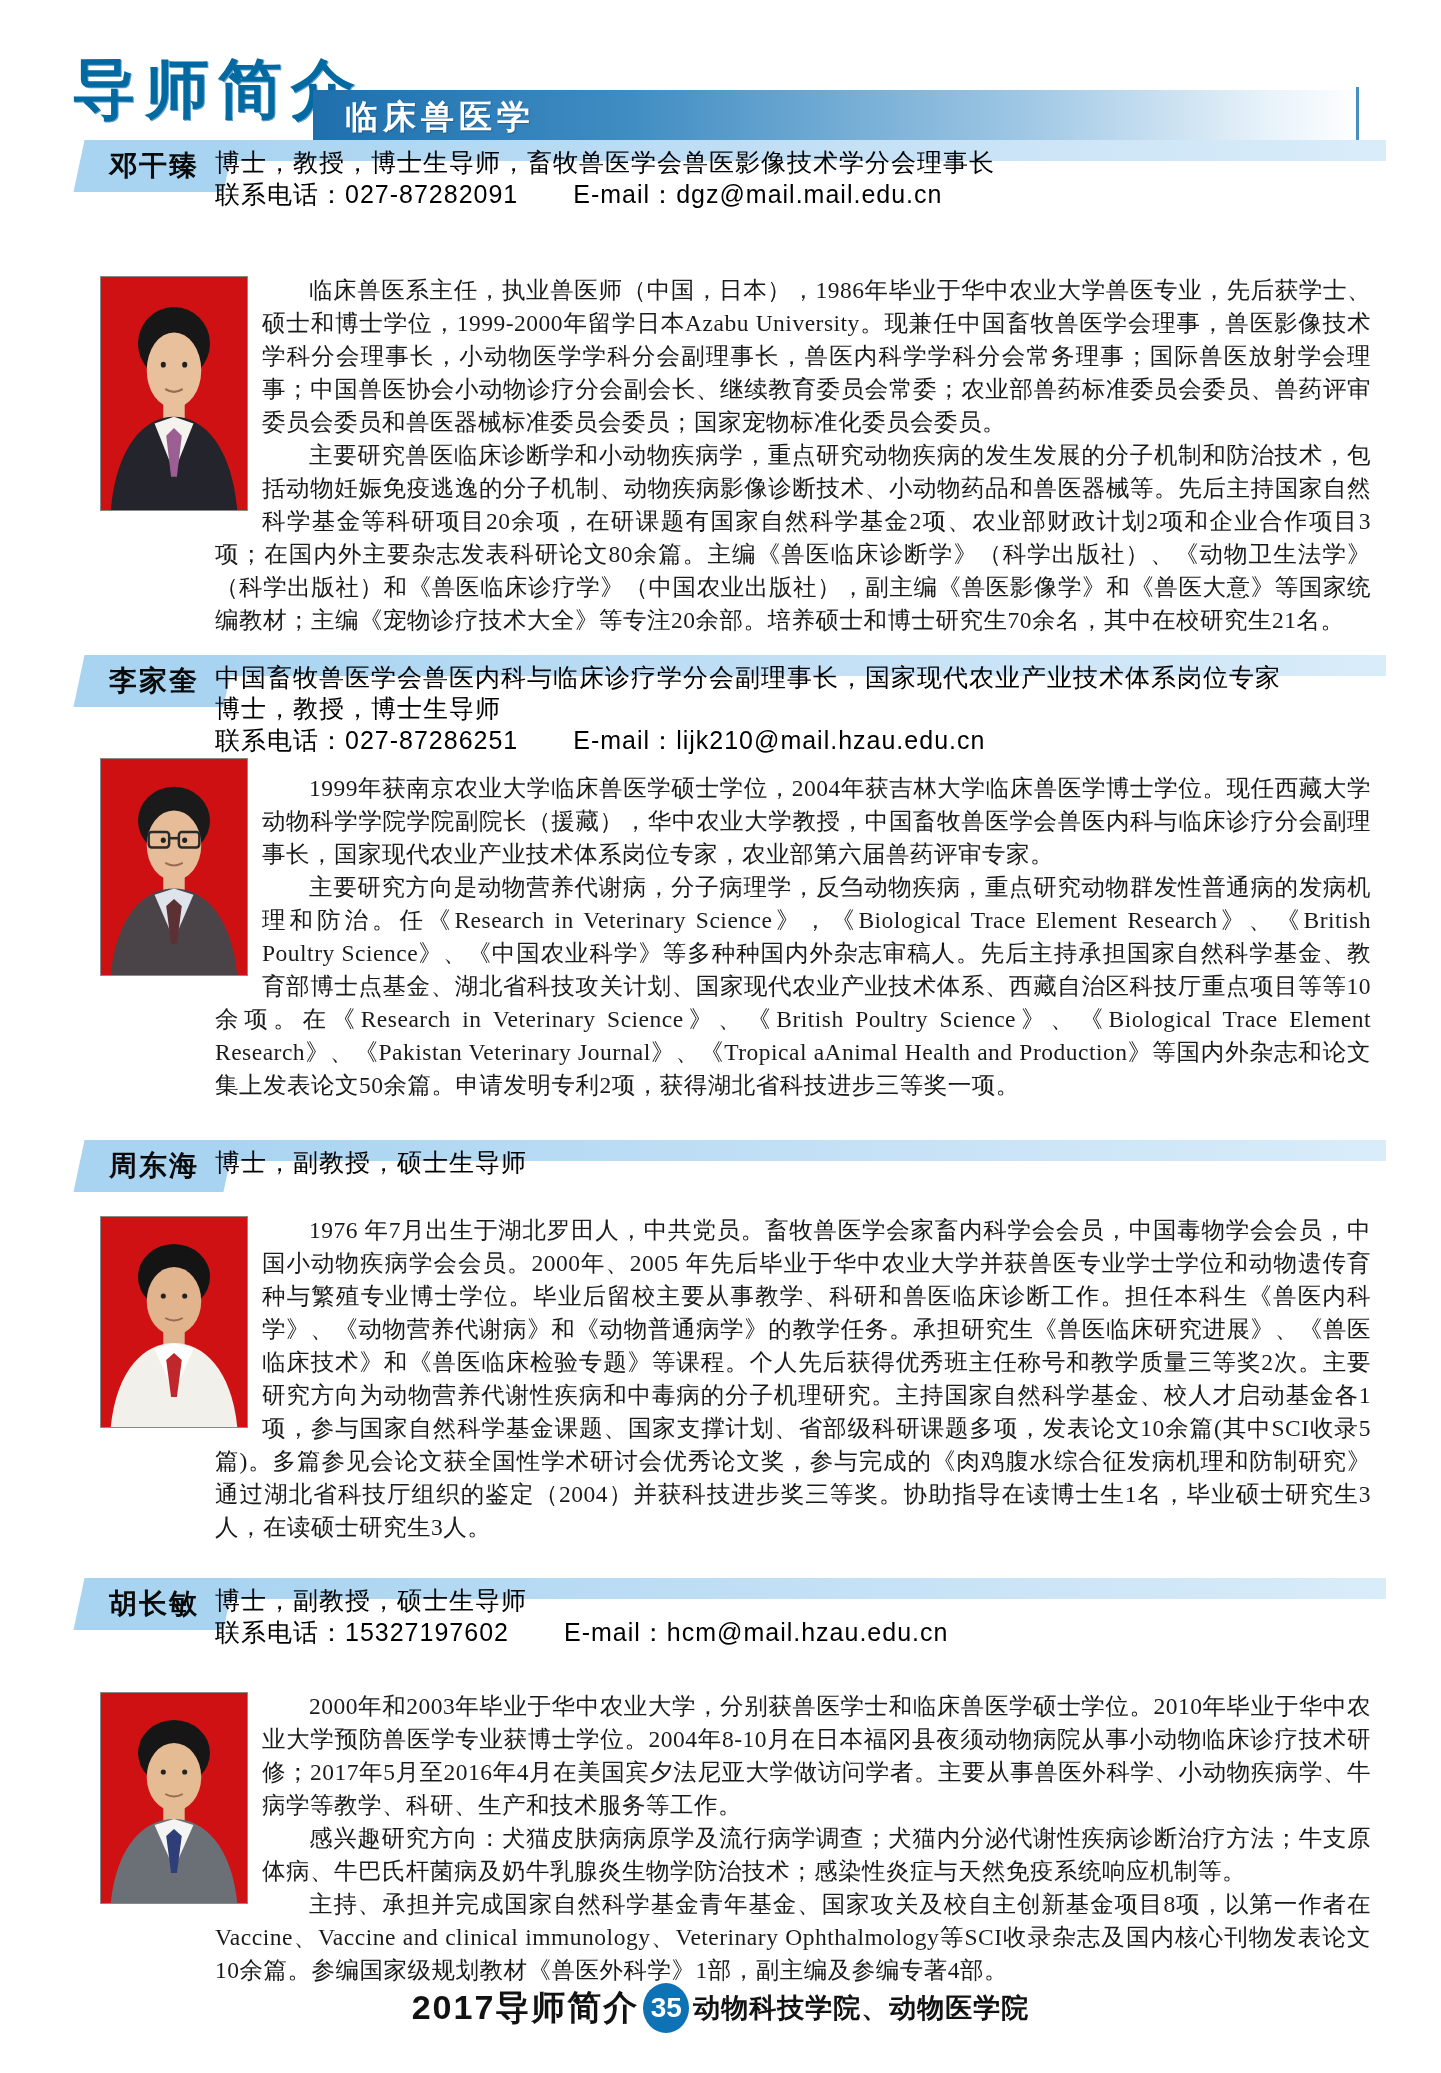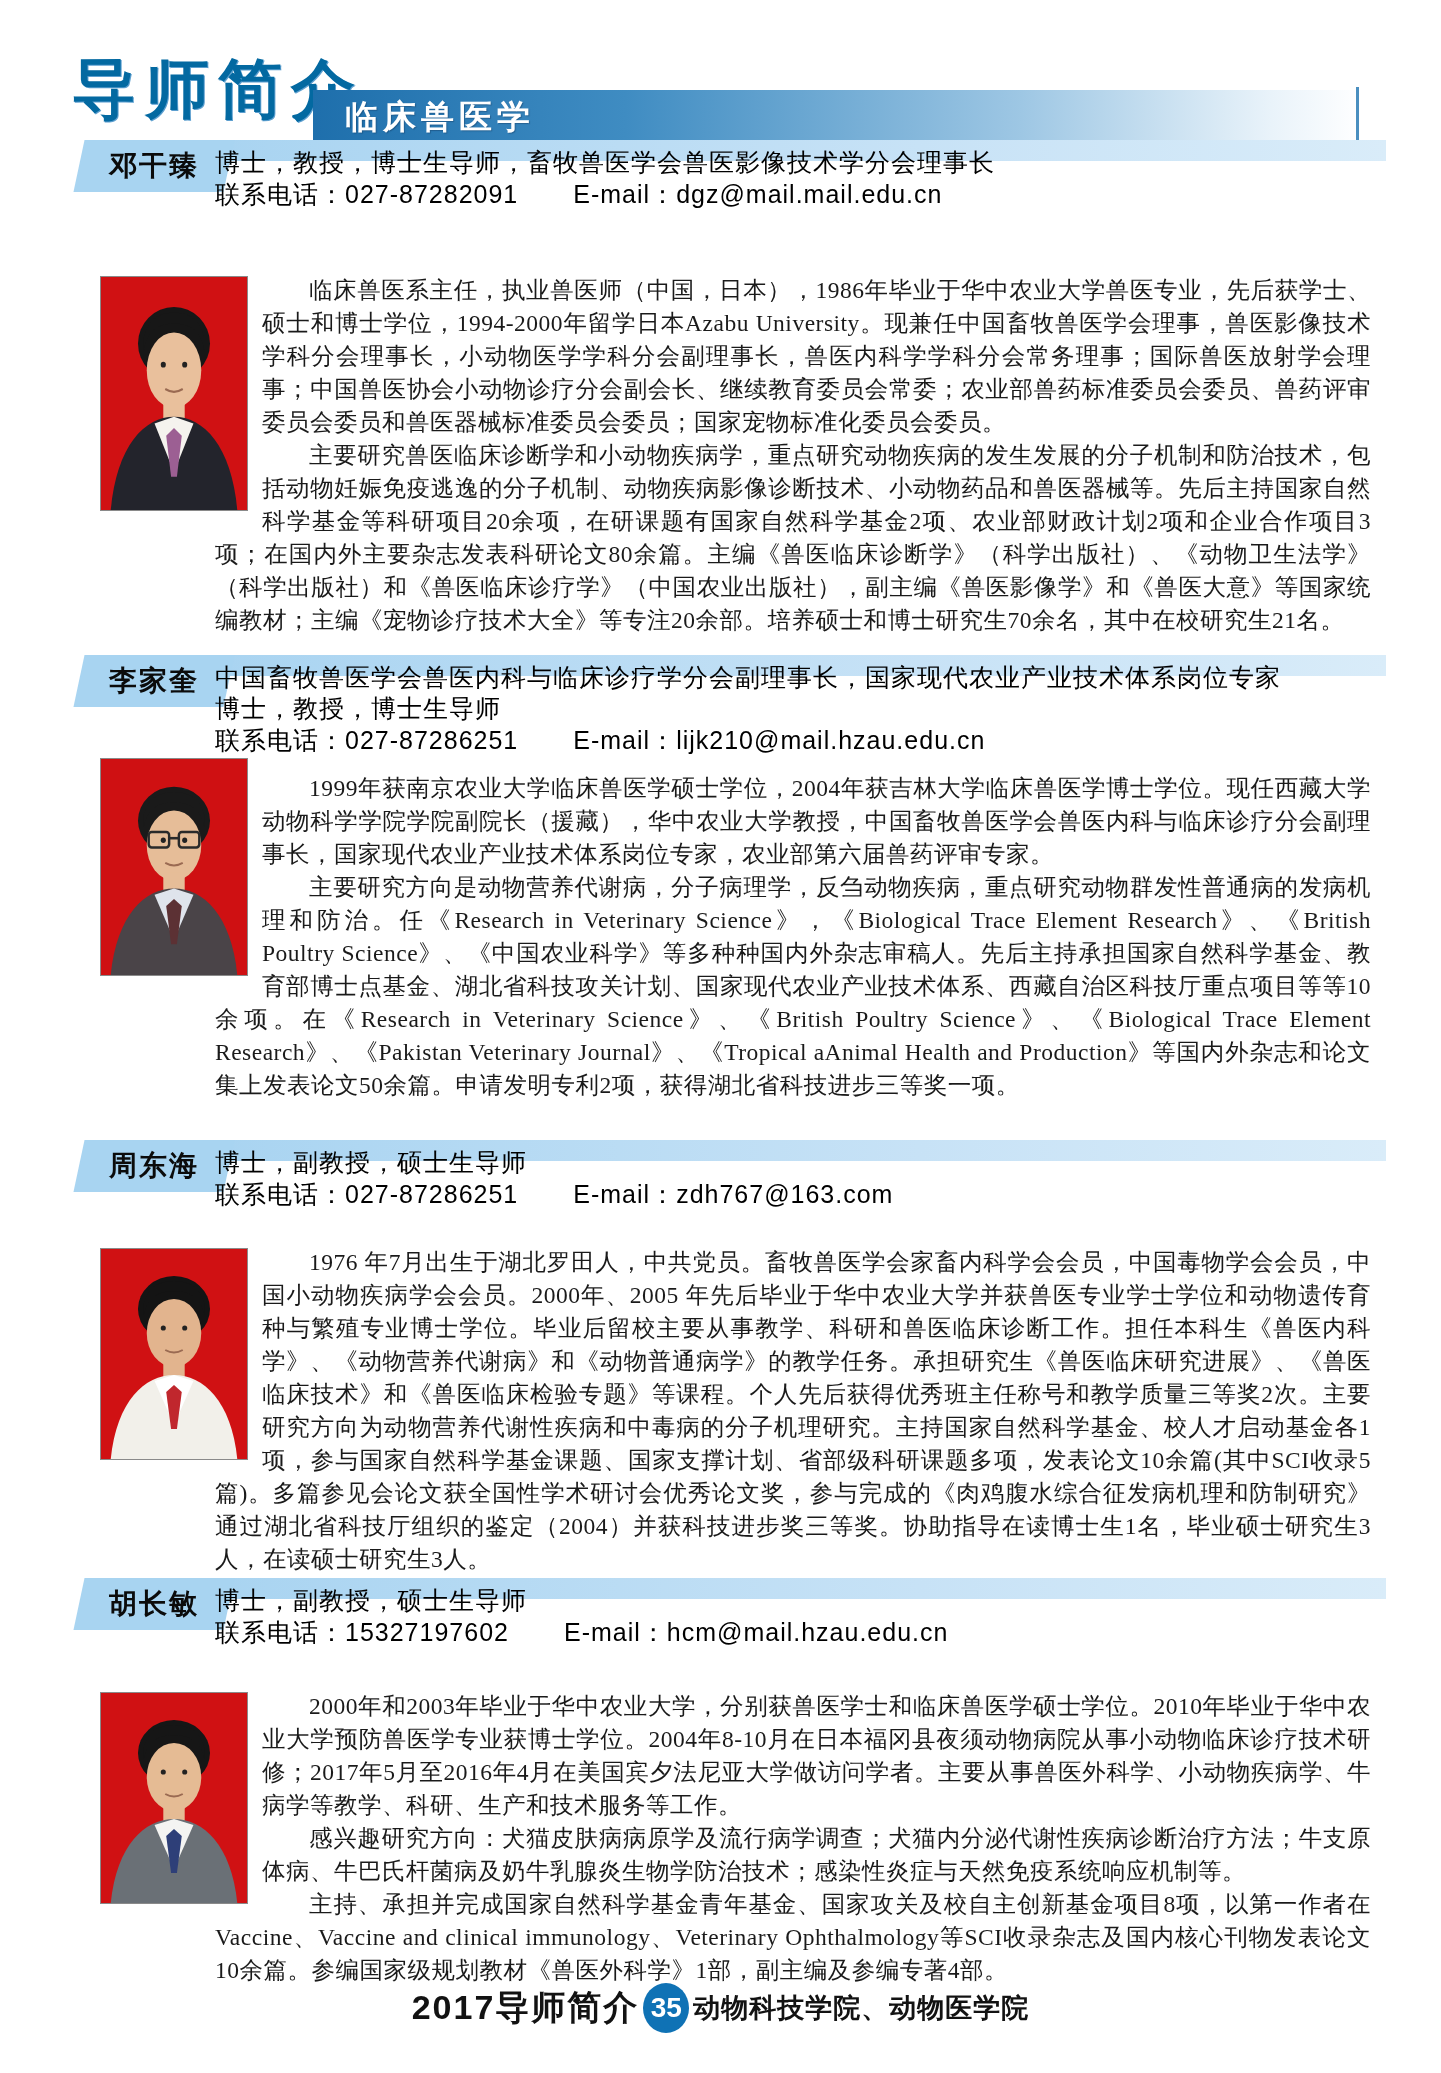--- a/index.html
+++ b/index.html
@@ -110,21 +110,21 @@
             <path d="M44,66 Q48,42 75,42 Q102,42 106,66 L106,54 Q100,32 75,32 Q50,32 44,54 Z" fill="#171717"></path>
             <circle cx="64" cy="79" r="2.6" fill="#222"></circle>
             <circle cx="86" cy="79" r="2.6" fill="#222"></circle>
             <path d="M66,101 Q75,106 84,101" stroke="#9a6a52" stroke-width="2" fill="none"></path>
             <rect x="64" y="110" width="22" height="18" fill="#e9c09c"></rect>
             <path d="M10,210 C16,152 45,126 75,126 C105,126 134,152 140,210 Z" fill="#23242c"></path>
             <polygon points="75,126 55,132 75,176 95,132" fill="#f5f3ee"></polygon>
             <polygon points="75,136 67,143 72,180 78,180 83,143" fill="#9c5f93"></polygon>
           </svg>
         </div>
-      <p class="para">临床兽医系主任，执业兽医师（中国，日本），1986年毕业于华中农业大学兽医专业，先后获学士、硕士和博士学位，1994-2000年留学日本Azabu University。现兼任中国畜牧兽医学会理事，兽医影像技术学科分会理事长，小动物医学学科分会副理事长，兽医内科学学科分会常务理事；国际兽医放射学会理事；中国兽医协会小动物诊疗分会副会长、继续教育委员会常委；农业部兽药标准委员会委员、兽药评审委员会委员和兽医器械标准委员会委员；国家宠物标准化委员会委员。</p>
+      <p class="para">临床兽医系主任，执业兽医师（中国，日本），1986年毕业于华中农业大学兽医专业，先后获学士、硕士和博士学位，1999-2000年留学日本Azabu University。现兼任中国畜牧兽医学会理事，兽医影像技术学科分会理事长，小动物医学学科分会副理事长，兽医内科学学科分会常务理事；国际兽医放射学会理事；中国兽医协会小动物诊疗分会副会长、继续教育委员会常委；农业部兽药标准委员会委员、兽药评审委员会委员和兽医器械标准委员会委员；国家宠物标准化委员会委员。</p>
       <p class="para">主要研究兽医临床诊断学和小动物疾病学，重点研究动物疾病的发生发展的分子机制和防治技术，包括动物妊娠免疫逃逸的分子机制、动物疾病影像诊断技术、小动物药品和兽医器械等。先后主持国家自然科学基金等科研项目20余项，在研课题有国家自然科学基金2项、农业部财政计划2项和企业合作项目3项；在国内外主要杂志发表科研论文80余篇。主编《兽医临床诊断学》（科学出版社）、《动物卫生法学》（科学出版社）和《兽医临床诊疗学》（中国农业出版社），副主编《兽医影像学》和《兽医大意》等国家统编教材；主编《宠物诊疗技术大全》等专注20余部。培养硕士和博士研究生70余名，其中在校研究生21名。</p>
     </div>
   </section>
 
   <section class="profile" style="top:655px">
     <div class="profile-header">
       <div class="header-strip"></div>
       <div class="name-tag">
         <span class="name">李家奎</span>
       </div>
@@ -161,23 +161,20 @@
   </section>
 
   <section class="profile" style="top:1140px">
     <div class="profile-header">
       <div class="header-strip"></div>
       <div class="name-tag">
         <span class="name">周东海</span>
       </div>
       <div class="titles">
         <div class="title-line">博士，副教授，硕士生导师</div>
-        <div class="contact-line">
-          <span>联系电话：</span><span>027-87286251</span><span class="email-label">E-mail：</span><span>zdh767@163.com</span>
-        </div>
       </div>
     </div>
     <div class="profile-body" style="margin-top:36px">
       <div class="photo" style="height:212px">
           <svg viewBox="0 0 150 210" width="100%" height="100%" preserveAspectRatio="none">
             <rect width="150" height="210" fill="#d01113"></rect>
             <ellipse cx="75" cy="60" rx="37" ry="33" fill="#141414"></ellipse>
             <ellipse cx="75" cy="84" rx="28" ry="34" fill="#e2b48e"></ellipse>
             <path d="M44,66 Q48,42 75,42 Q102,42 106,66 L106,54 Q100,32 75,32 Q50,32 44,54 Z" fill="#141414"></path>
             <circle cx="64" cy="79" r="2.6" fill="#222"></circle>

